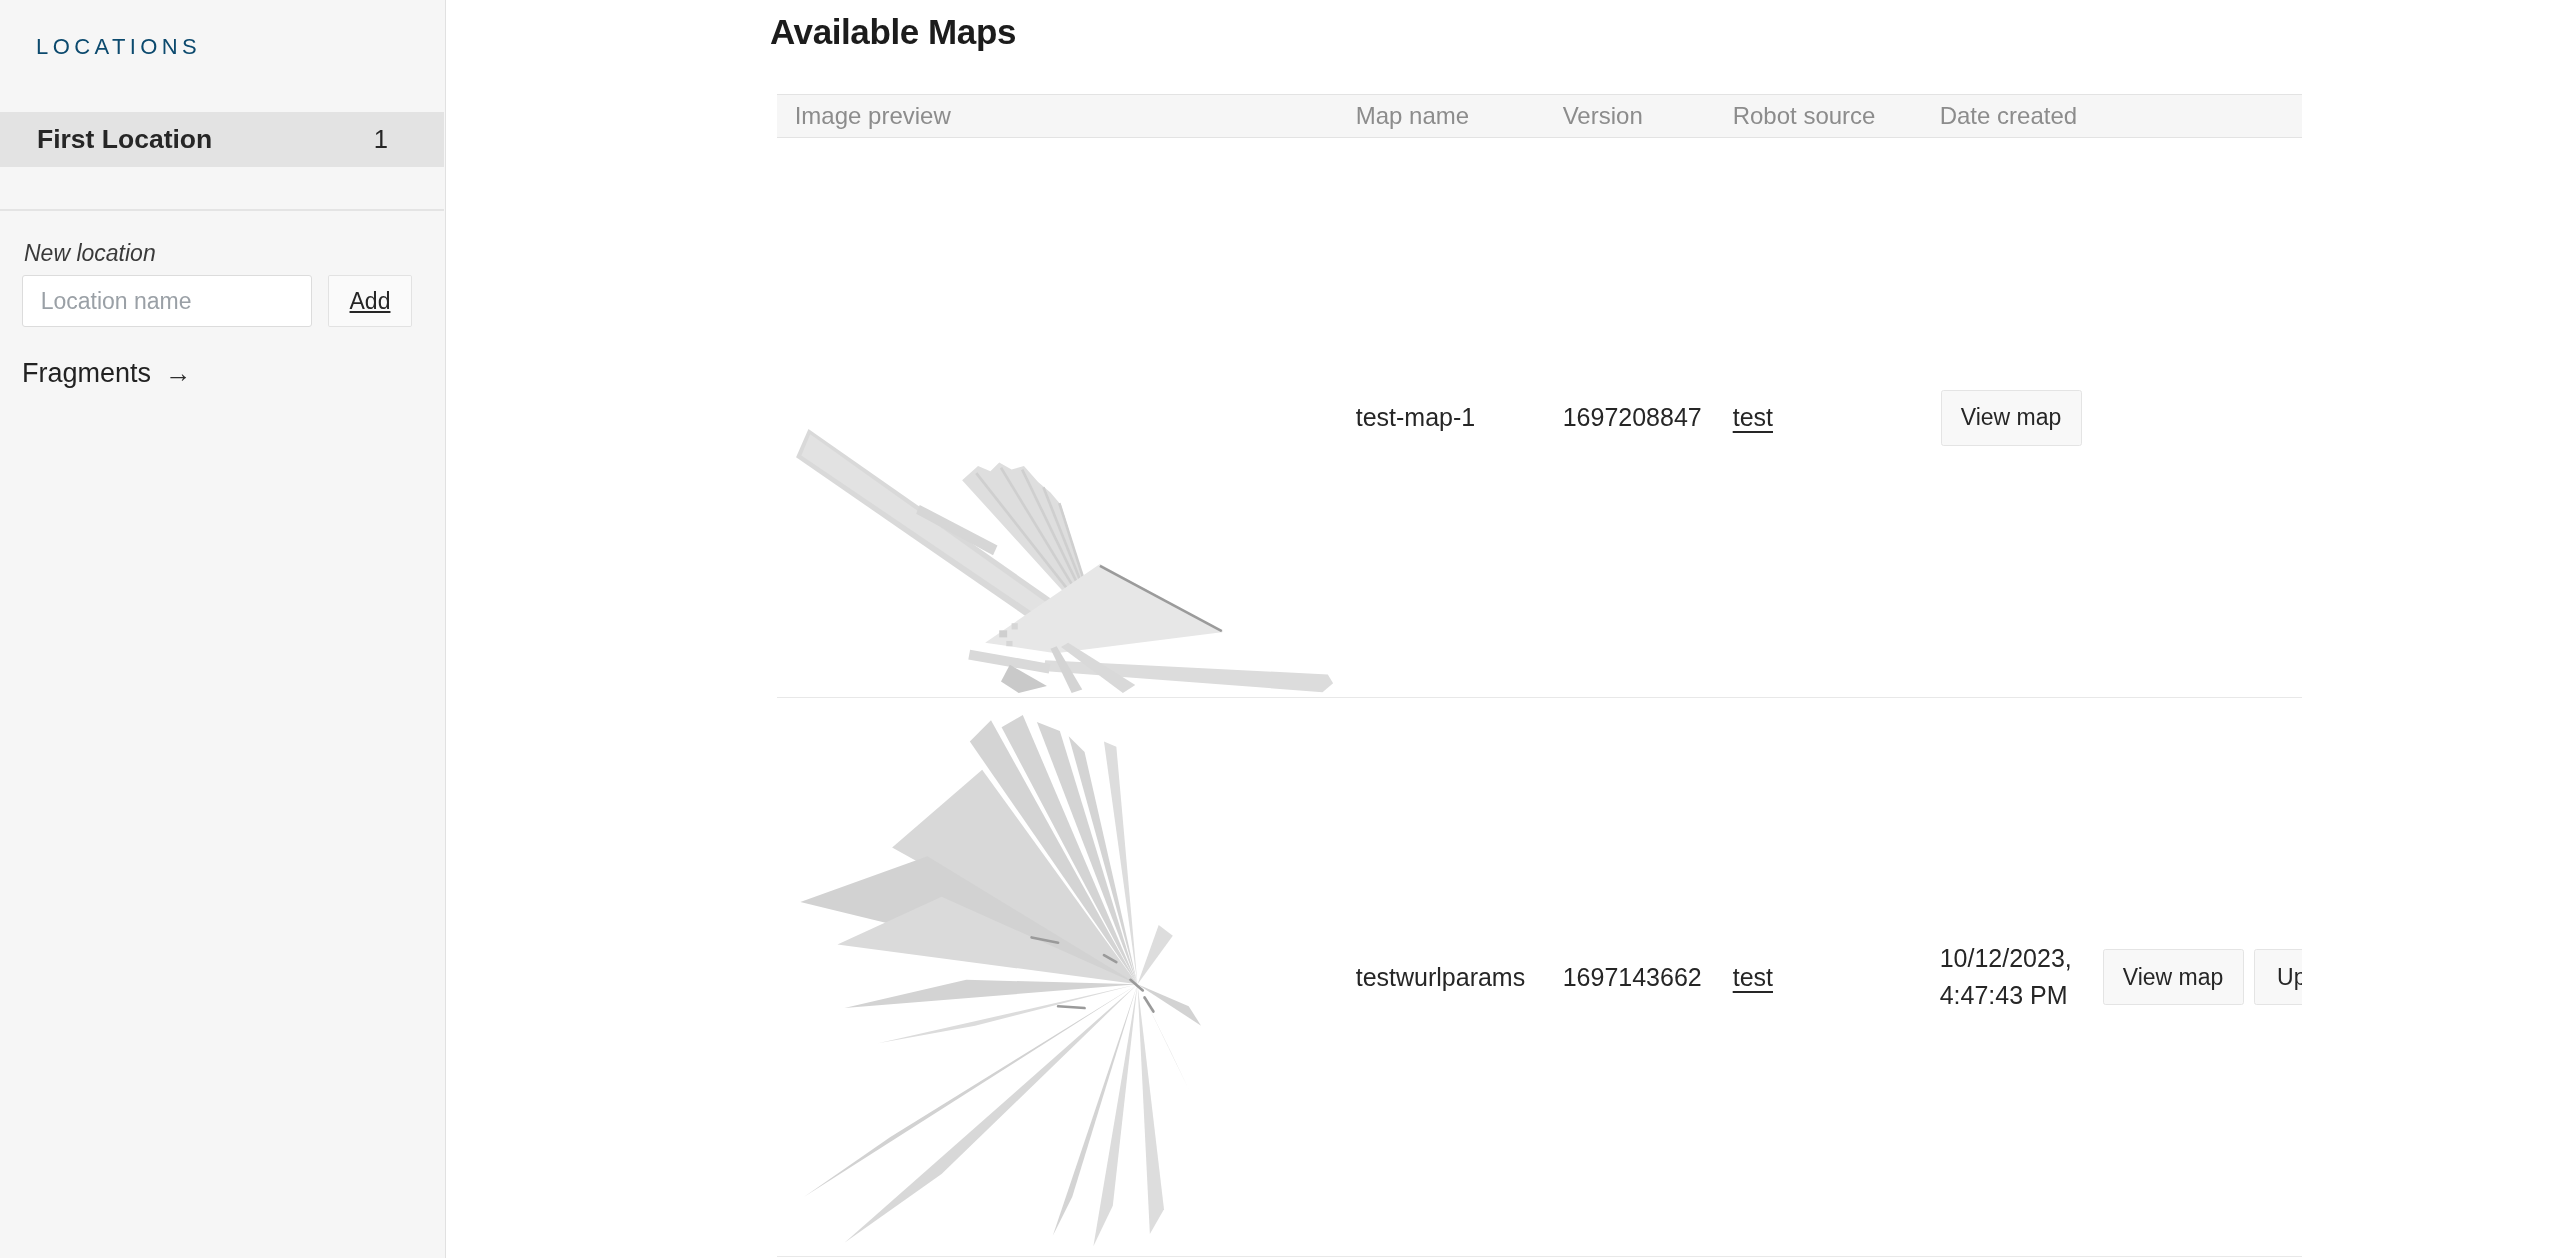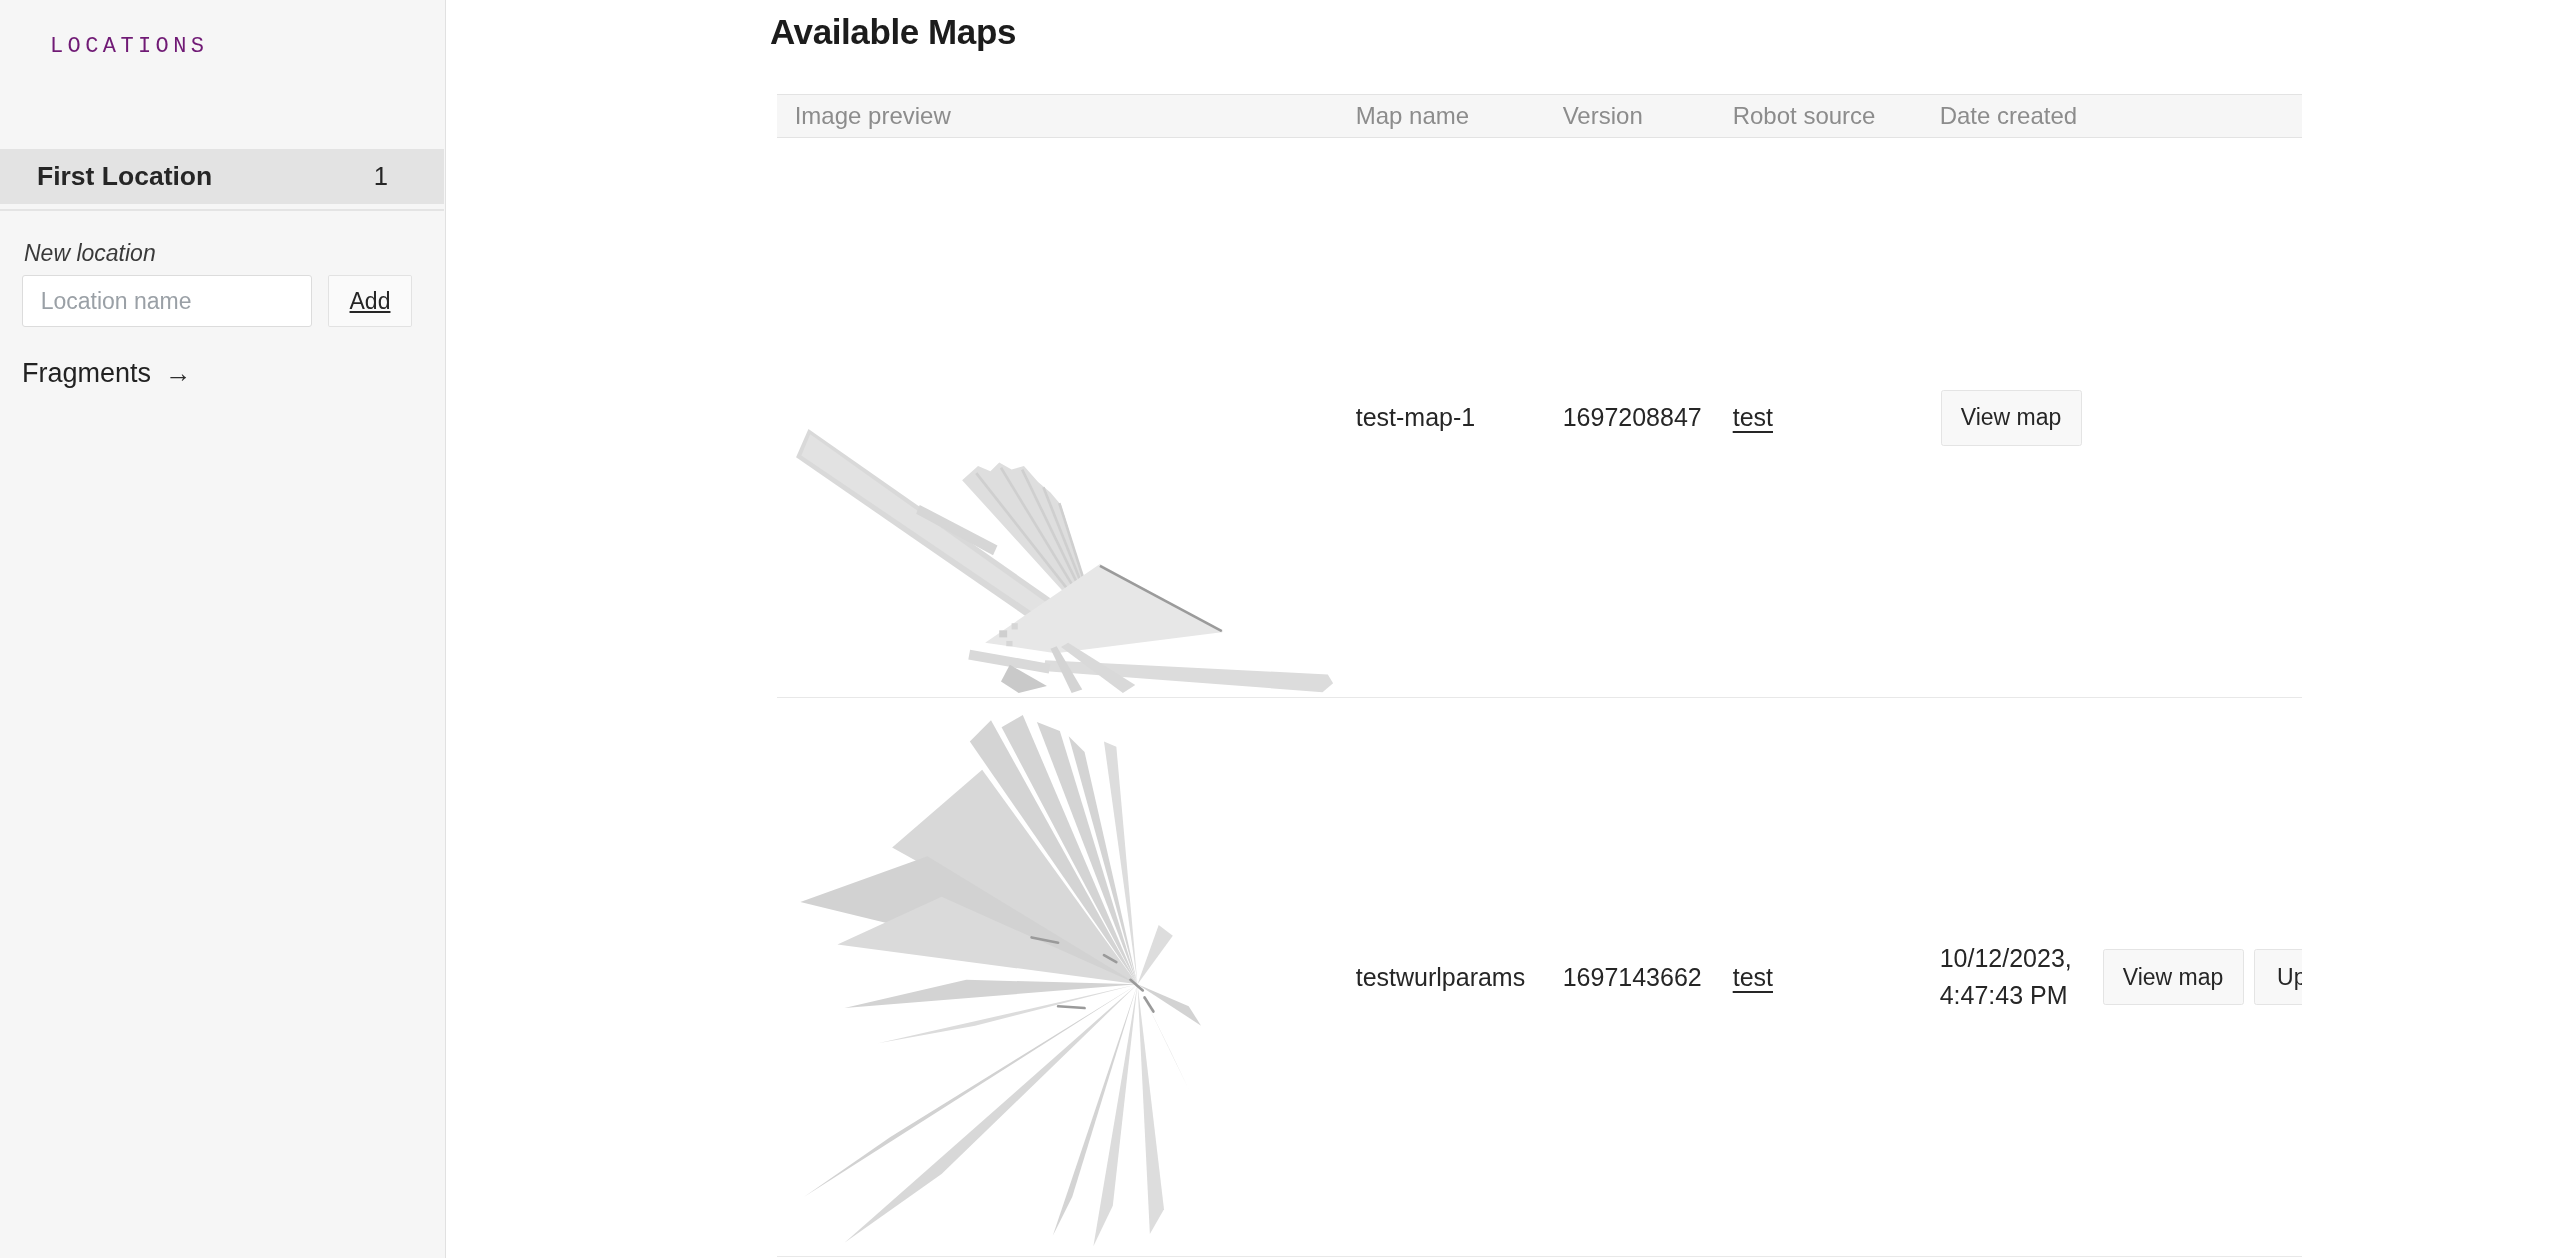--- a/index.html
+++ b/index.html
@@ -13,31 +13,30 @@
 
   
   .sidebar {
     position: absolute; left: 0; top: 0;
     width: 446px; height: 1259px;
     background: #f6f6f6;
     border-right: 1.8px solid #e1e1e1;
   }
   .sidebar-title {
     position: absolute; left: 36px; top: 34px;
-    font-family: Liberation Mono, monospace;
-    font-size: 22px; letter-spacing: 4.4px; color: #701a75; margin-left: 14px;
+    font-family: Liberation Sans, sans-serif;
+    font-size: 22px; letter-spacing: 4.4px; color: #0c4a6e;
   }
   .loc-item {
     position: absolute; left: 0; top: 112px;
     width: 444px; height: 55px;
     background: #e3e3e3;
     display: flex; align-items: center; justify-content: space-between;
     padding: 0 56px 0 37px;
     cursor: pointer;
-    margin-top: 37px;
   }
   .loc-item .loc-name { font-weight: bold; font-size: 26.5px; }
   .loc-item .loc-count { font-size: 25.6px; }
   .sb-divider {
     position: absolute; left: 0; top: 209px;
     width: 444px; height: 1.8px; background: #e4e4e4;
   }
   .new-loc-label {
     position: absolute; left: 24px; top: 240px;
     font-size: 23px; color: #3a3a3a; font-style: italic;

